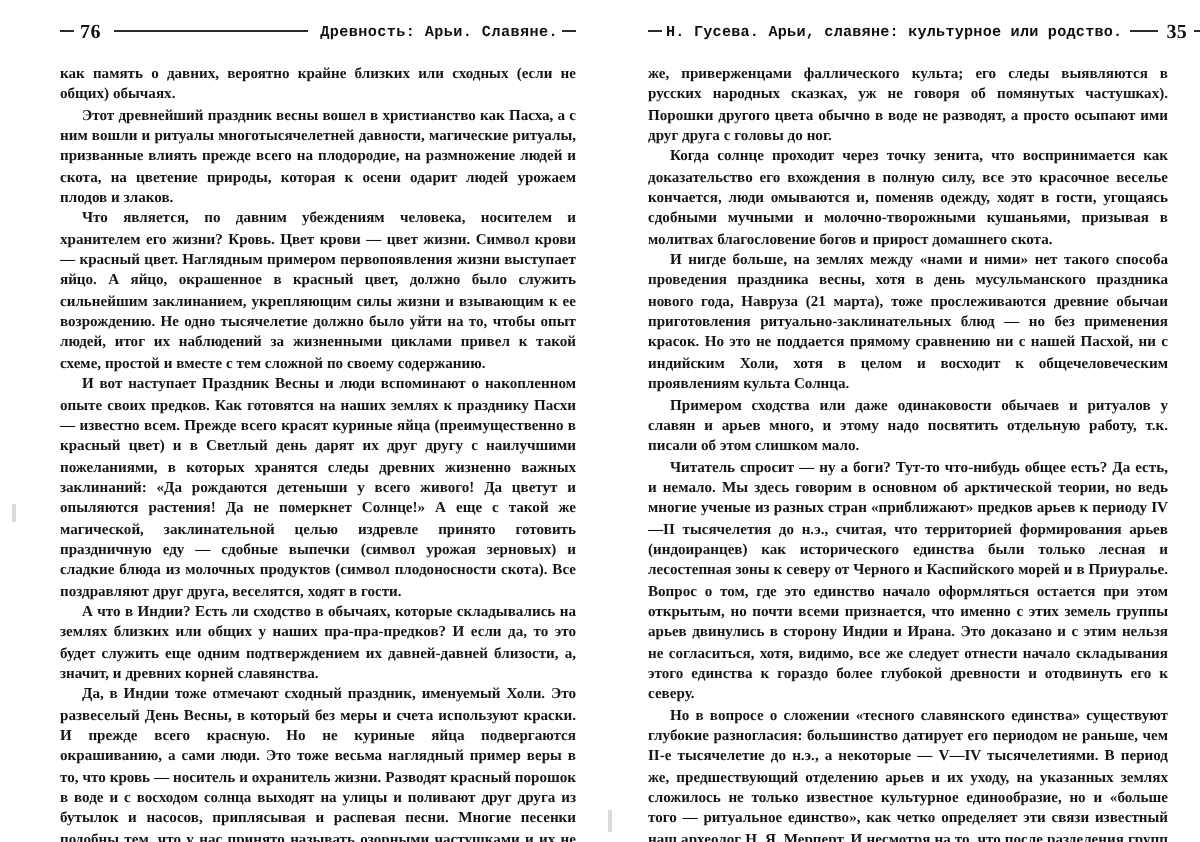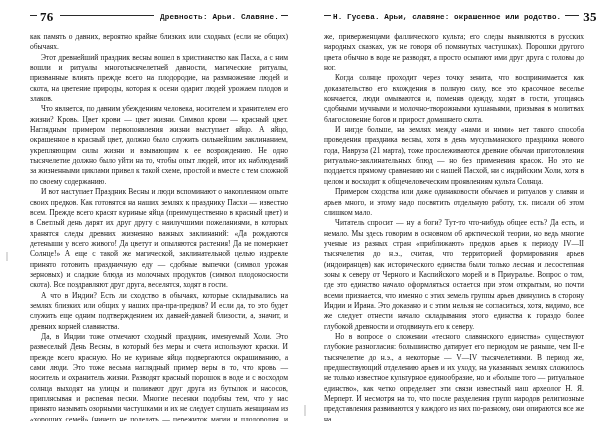--- a/index.html
+++ b/index.html
@@ -49,21 +49,21 @@
   }
   .runhead .tick {
     display: inline-block;
     width: 7px;
     border-bottom: 1.1px solid #2b2b2b;
     margin-bottom: 2px;
     flex: 0 0 auto;
   }
   .runhead .folio {
     padding: 0 3px;
-    font-size: 13px;
+    font-size: 10px;
     font-weight: bold;
   }
   .runhead .rule {
     flex: 1 1 auto;
     border-bottom: 1.1px solid #2b2b2b;
     margin: 0 4px 2px 4px;
     min-width: 4px;
   }
   .runhead .rule-short {
     flex: 0 0 14px;
@@ -90,20 +90,21 @@
     hyphens: none;
     color: #161616;
   }
   .page-right .body {
     margin-top: 9px;
   }
   .body p {
     margin: 0;
     text-indent: 11px;
     word-spacing: 0.05px;
+    font-weight: bold;
   }
   .body p.noindent {
     text-indent: 0;
   }
 
   
   .body, .runhead {
     text-rendering: optimizeLegibility;
   }
   .gutter-mark {
@@ -144,21 +145,21 @@
       <p>Да, в Индии тоже отмечают сходный праздник, именуемый Холи. Это развеселый День Весны, в который без меры и счета используют краски. И прежде всего красную. Но не куриные яйца подвергаются окрашиванию, а сами люди. Это тоже весьма наглядный пример веры в то, что кровь — носитель и охранитель жизни. Разводят красный порошок в воде и с восходом солнца выходят на улицы и поливают друг друга из бутылок и насосов, приплясывая и распевая песни. Многие песенки подобны тем, что у нас принято называть озорными частушками и их не следует слушать женщинам из «хороших семей» (ничего не поделать — пережиток магии и плодородия, и наверняка аналогичные песни распевали и наши язычники, будучи, к тому</p>
     </div>
 
     <div class="speck" style="left:6px; top:252px; width:2px; height:9px;"></div>
   </div>
 
   <div class="page page-right">
 
     <div class="runhead runhead-right">
       <span class="tick"></span>
-      <span class="title">Н. Гусева. Арьи, славяне: окрашенное или родство.</span>
+      <span class="title">Н. Гусева. Арьи, славяне: культурное или родство.</span>
       <span class="rule-short"></span>
       <span class="folio">35</span>
       <span class="tick"></span>
     </div>
 
     <div class="body">
       <p class="noindent">же, приверженцами фаллического культа; его следы выявляются в русских народных сказках, уж не говоря об помянутых частушках). Порошки другого цвета обычно в воде не разводят, а просто осыпают ими друг друга с головы до ног.</p>
       <p>Когда солнце проходит через точку зенита, что воспринимается как доказательство его вхождения в полную силу, все это красочное веселье кончается, люди омываются и, поменяв одежду, ходят в гости, угощаясь сдобными мучными и молочно-творожными кушаньями, призывая в молитвах благословение богов и прирост домашнего скота.</p>
       <p>И нигде больше, на землях между «нами и ними» нет такого способа проведения праздника весны, хотя в день мусульманского праздника нового года, Навруза (21 марта), тоже прослеживаются древние обычаи приготовления ритуально-заклинательных блюд — но без применения красок. Но это не поддается прямому сравнению ни с нашей Пасхой, ни с индийским Холи, хотя в целом и восходит к общечеловеческим проявлениям культа Солнца.</p>
       <p>Примером сходства или даже одинаковости обычаев и ритуалов у славян и арьев много, и этому надо посвятить отдельную работу, т.к. писали об этом слишком мало.</p>

